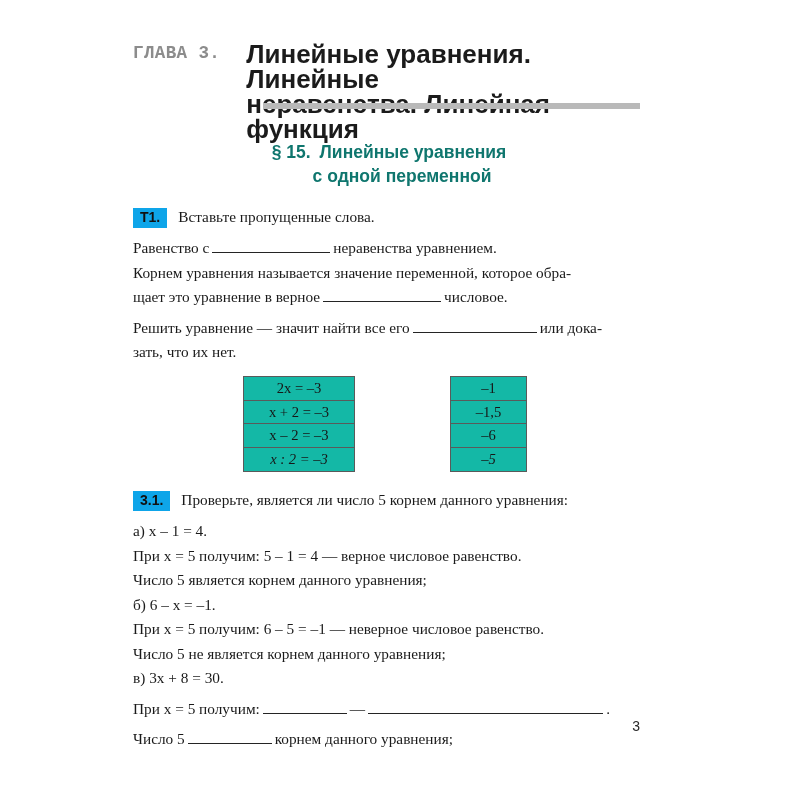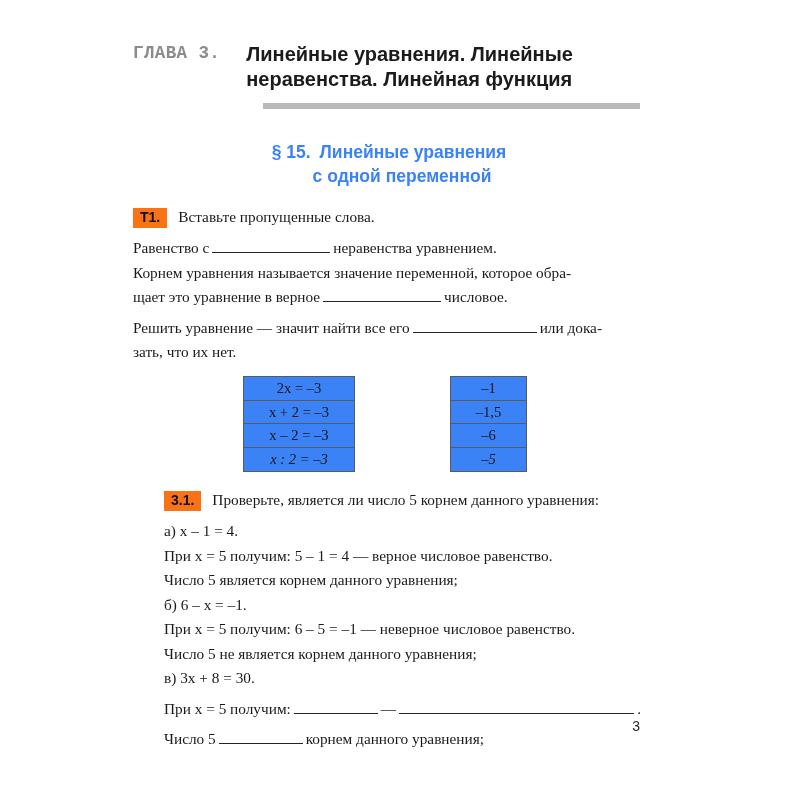--- a/index.html
+++ b/index.html
@@ -36,21 +36,21 @@
     font-weight: bold;
     font-size: 17.5px;
     letter-spacing: 0.4px;
     color: #8c8c8c;
     white-space: nowrap;
     padding-top: 1px;
   }
   .chapter-title {
     font-family: "Liberation Sans", "DejaVu Sans", sans-serif;
     font-weight: bold;
-    font-size: 20px;
+    font-size: 26px;
     line-height: 25px;
     color: #1b1b1b;
     margin-left: 26px;
     max-width: 380px;
   }
   .chapter-rule {
     position: absolute;
     left: 263px;
     top: 103px;
     width: 377px;
@@ -62,21 +62,21 @@
   .section-heading {
     position: absolute;
     left: 133px;
     top: 140px;
     width: 512px;
     text-align: center;
     font-family: "Liberation Sans", "DejaVu Sans", sans-serif;
     font-weight: bold;
     font-size: 17.5px;
     line-height: 24px;
-    color: #3b82f6;
+    color: #0f766e;
   }
   .section-heading .sec-num {
     margin-right: 9px;
   }
   .section-line2 {
     display: block;
     padding-left: 26px;
   }
 
   
@@ -89,21 +89,21 @@
     line-height: 21.5px;
     color: #1a1a1a;
   }
 
   .task-head {
     display: flex;
     align-items: baseline;
   }
   .badge {
     display: inline-block;
-    background: #f97316;
+    background: #0ea5e9;
     font-family: "Liberation Sans", "DejaVu Sans", sans-serif;
     font-weight: bold;
     font-size: 14px;
     color: #111111;
     padding: 2px 7px 3px 7px;
     line-height: 15px;
     white-space: nowrap;
   }
   .task-prompt {
     margin-left: 11px;
@@ -137,21 +137,21 @@
   .match-area {
     position: absolute;
     left: 133px;
     top: 376px;
     width: 506px;
     height: 100px;
   }
   .mtable {
     position: absolute;
     border: 1.3px solid #5a5a5a;
-    background: #3b82f6;
+    background: #14b8a6;
     box-sizing: border-box;
   }
   .mtable .mrow {
     border-bottom: 1.3px solid #5a5a5a;
     height: 23.5px;
     line-height: 23.5px;
     text-align: center;
     font-size: 14.6px;
     color: #171717;
     box-sizing: border-box;
@@ -234,21 +234,21 @@
       <div class="mrow math">x : 2 = –3</div>
     </div>
     <div class="mtable mtable-right">
       <div class="mrow math">–1</div>
       <div class="mrow math">–1,5</div>
       <div class="mrow math">–6</div>
       <div class="mrow math">–5</div>
     </div>
   </div>
 
-  <div class="body-text" style="top:489px;margin-left:31px;">
+  <div class="body-text" style="top:489px;">
     <div class="task-head">
       <span class="badge">3.1.</span>
       <span class="task-prompt">Проверьте, является ли число 5 корнем данного уравнения:</span>
     </div>
 
     <div class="para math">а)  x – 1 = 4.</div>
     <div class="para tight math">При  x = 5 получим:  5 – 1 = 4  —  верное числовое равенство.</div>
     <div class="para tight">Число 5 является корнем данного уравнения;</div>
 
     <div class="para tight math">б)  6 – x = –1.</div>

